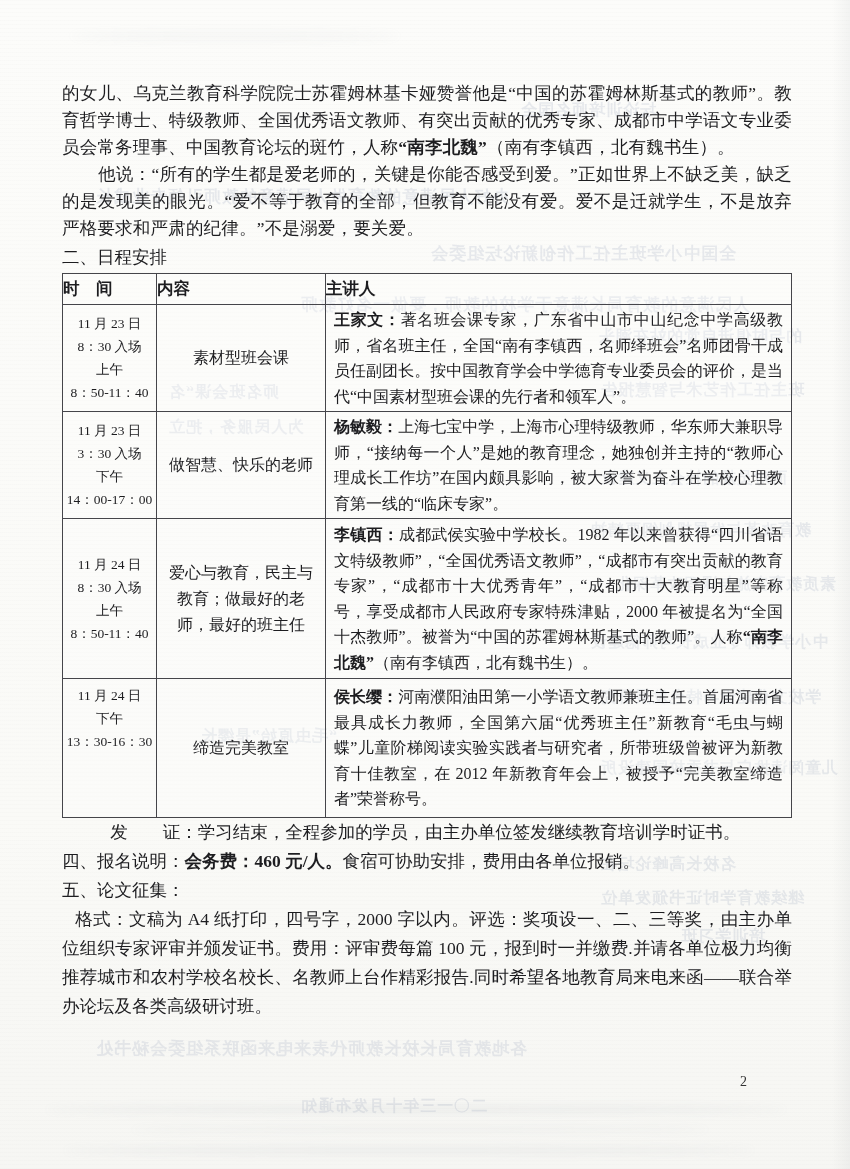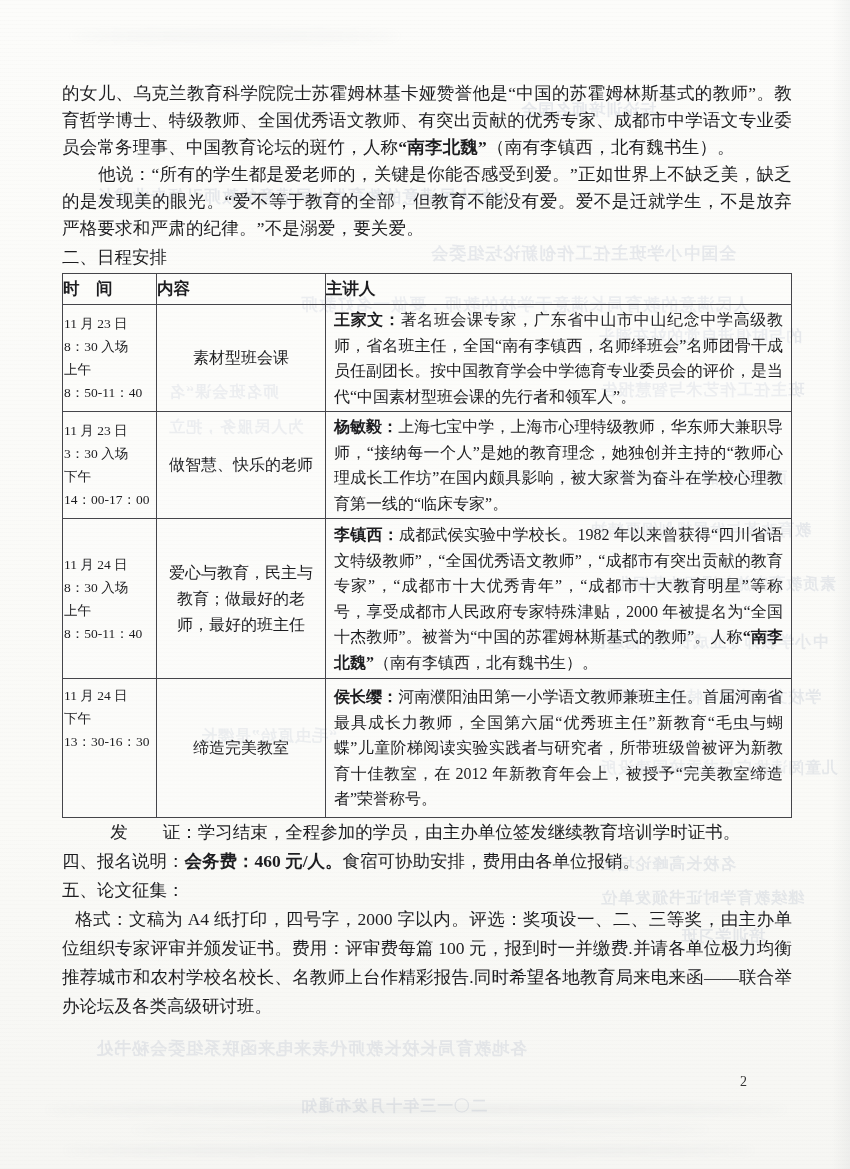--- a/index.html
+++ b/index.html
@@ -21,21 +21,21 @@
   .para{margin:0;font-size:17.5px;line-height:27px;text-align:justify;letter-spacing:.2px}
   .indent{text-indent:2.05em}
   .sec-heading{margin:3px 0 4px 0;font-size:17.5px;line-height:24px;font-weight:normal}
   b{font-weight:bold}
 
   table.schedule{border-collapse:collapse;width:730px;table-layout:fixed;background:rgba(255,255,255,0.25)}
   table.schedule th,table.schedule td{border:1.3px solid #45454a}
   table.schedule th{font-size:16.5px;font-weight:600;height:30px;text-align:left;padding:0}
   table.schedule th:nth-child(1){width:93px}
   table.schedule th:nth-child(2){width:168px}
-  .t-time{font-size:13.5px;line-height:23px;vertical-align:middle;padding:0 1px}
+  .t-time{font-size:13.5px;line-height:23px;text-align:center;vertical-align:middle;padding:0 1px}
   .t-content{font-size:16px;line-height:26px;text-align:center;padding:0 7px;vertical-align:middle}
   .t-speaker{font-size:16px;line-height:25.5px;text-align:justify;padding:2px 8px;vertical-align:middle}
   .schedule tbody tr:nth-child(1) td{height:101px}
   .schedule tbody tr:nth-child(2) td{height:96px}
   .schedule tbody tr:nth-child(3) td{height:155px}
   .schedule tbody tr:nth-child(4) td{height:133px}
   .schedule tbody tr:nth-child(4) .t-time{vertical-align:top;padding-top:5px}
 
   .sec-line{margin:0;font-size:17.5px;line-height:29px}
   .sec-first{margin-top:7px;padding-left:.75em}

